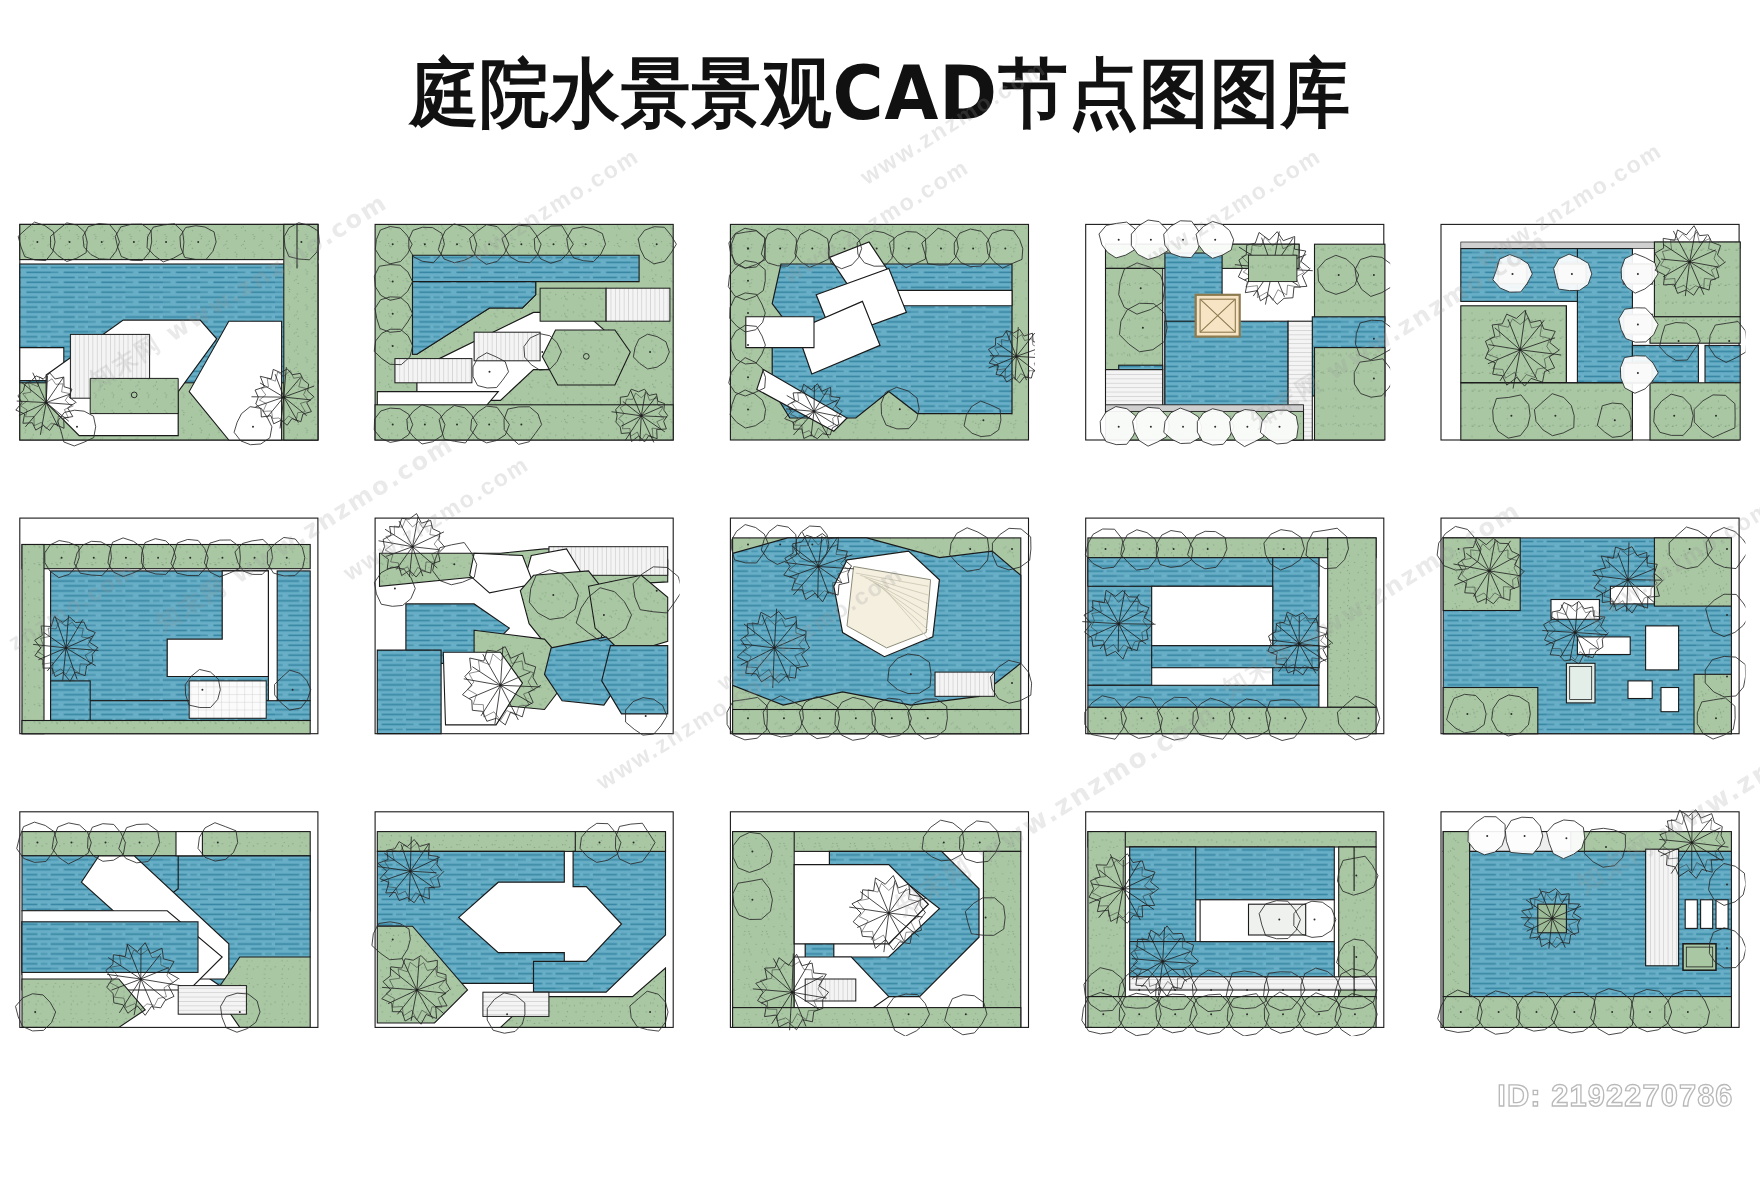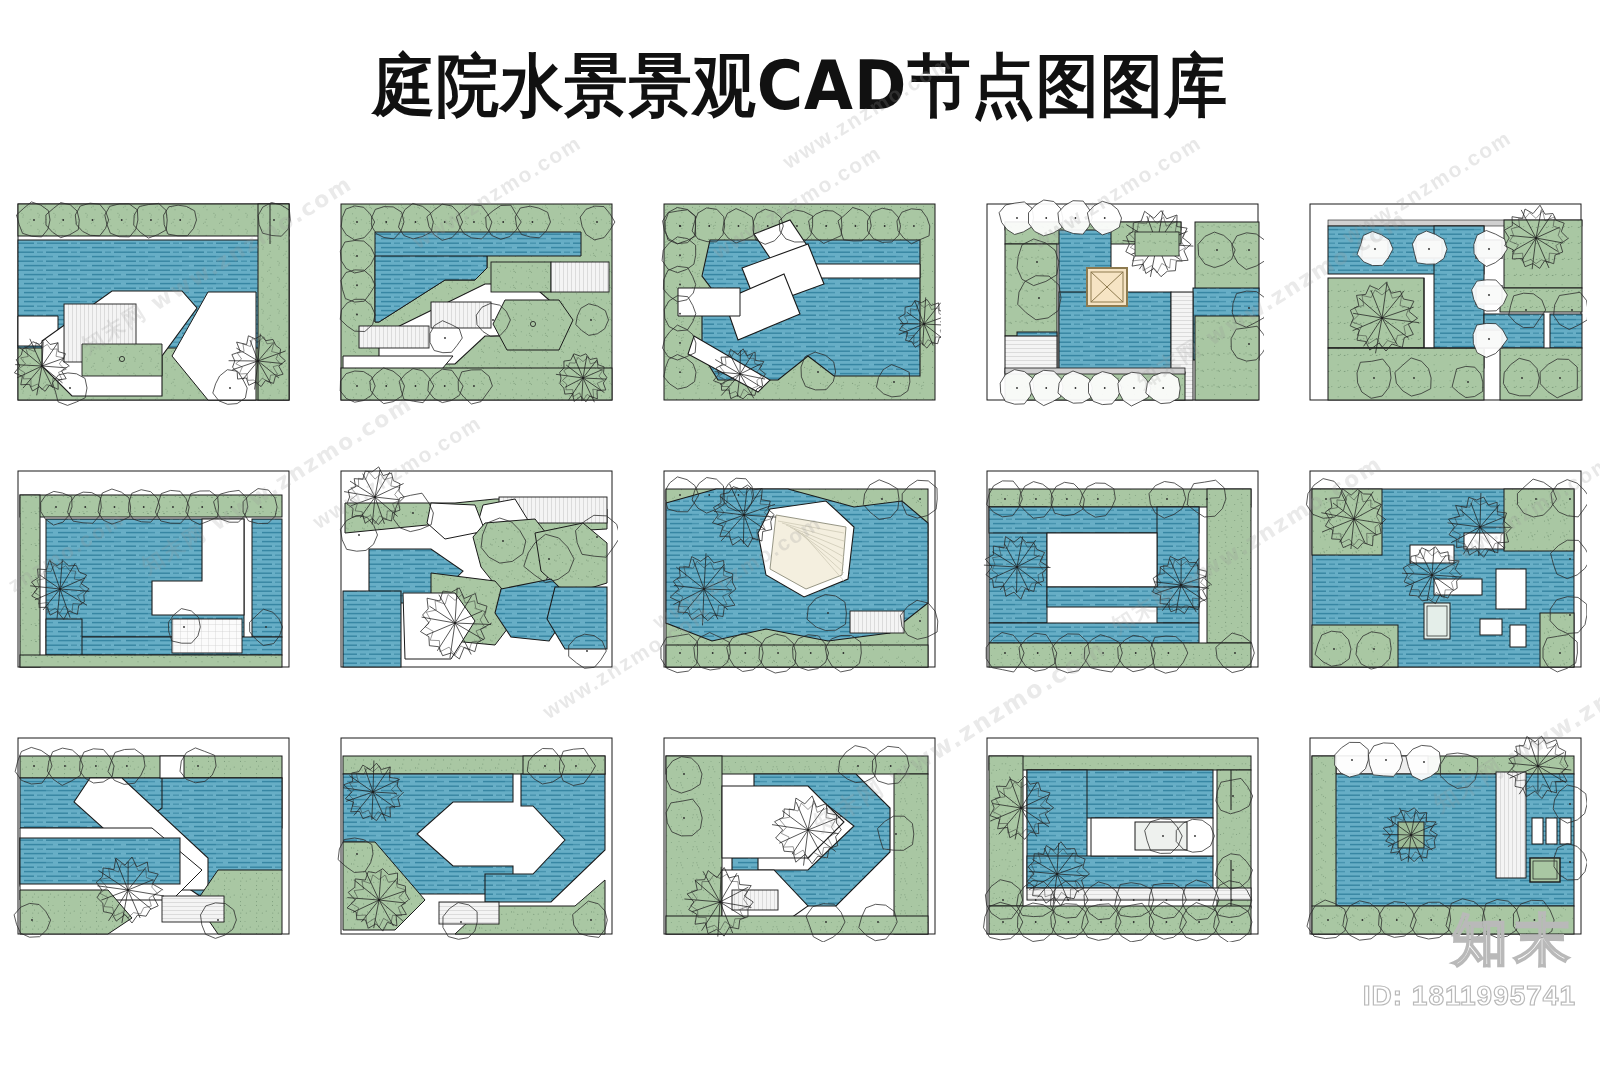--- a/index.html
+++ b/index.html
@@ -1617,17 +1617,16 @@
       <div class="wm" style="left: 640px; top: 560px; font-size: 21px;">www.znzmo.com</div>
       <div class="wm cn" style="left: 1090px; top: 530px; font-size: 22px;">知末网 www.znzmo.com</div>
       <div class="wm" style="left: 1430px; top: 500px; font-size: 21px;">www.znzmo.com</div>
       <div class="wm cn" style="left: 790px; top: 720px; font-size: 24px;">知末网 www.znzmo.com</div>
       <div class="wm cn" style="left: 1410px; top: 700px; font-size: 24px;">知末网 www.znzmo.com</div>
       <div class="wm" style="left: 300px; top: 460px; font-size: 21px;">www.znzmo.com</div>
       <div class="wm" style="left: 530px; top: 650px; font-size: 21px;">www.znzmo.com</div>
     </div>
 
   <div id="brand">
-    <div id="brand-logo">知末</div>
-    <div id="brand-id">ID: 1811995741</div>
+    <div id="brand-id">ID: 2192270786</div>
   </div>
 
 </div>
 
 </body></html>

